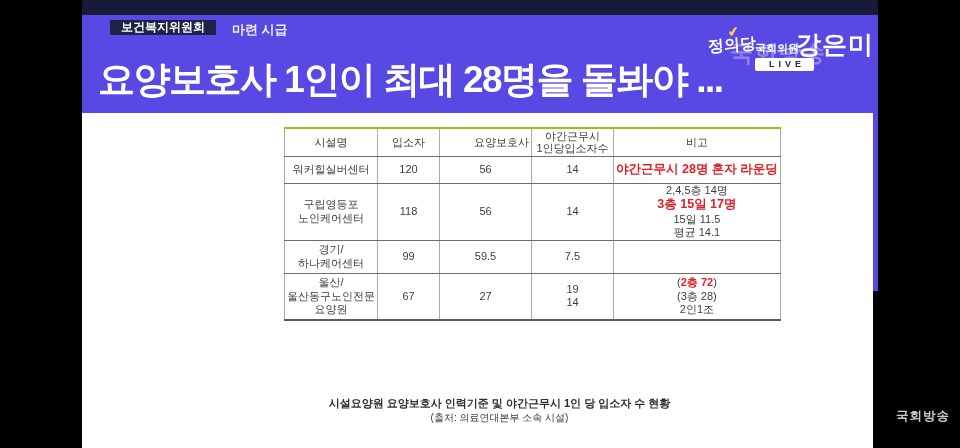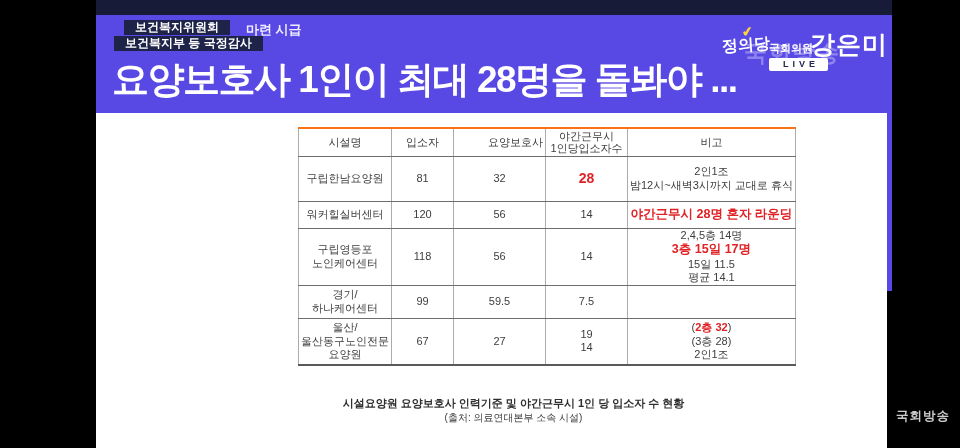--- a/index.html
+++ b/index.html
@@ -2,21 +2,21 @@
 <html><head>
 <meta charset="utf-8">
 <style>
   html,body{margin:0;padding:0;}
   body{
     width:960px;height:448px;position:relative;overflow:hidden;
     background:#000;
     font-family:"Liberation Sans", sans-serif;
   }
   
-  .stage{position:absolute;left:96px;top:0;width:663px;height:448px;background:#bef264;}
+  .stage{position:absolute;left:82px;top:0;width:663px;height:448px;background:#bef264;}
   .topbar{position:absolute;left:0;top:0;width:796px;height:15px;background:#171b38;}
   .banner{position:absolute;left:0;top:15px;width:796px;height:98px;background:#5848e4;}
   .edge-strip{position:absolute;left:791px;top:113px;width:5px;height:178px;background:#5848e4;}
 
   
   .badge{position:absolute;background:#1e2349;color:#fff;font-weight:bold;
          font-size:12px;line-height:15px;height:15px;padding:0 11px;white-space:nowrap;}
   .badge1{left:28px;top:5px;}
   .badge2{left:18px;top:21px;}
   .partial{position:absolute;left:150px;top:6px;color:#eef;font-weight:bold;font-size:13px;white-space:nowrap;}
@@ -40,21 +40,21 @@
 
   
   .content{position:absolute;left:0;top:113px;width:791px;height:335px;background:#fff;}
   table.grid{position:absolute;left:202px;top:14px;border-collapse:collapse;table-layout:fixed;}
   table.grid th,table.grid td{
     border-left:1px solid #ababab;border-right:1px solid #ababab;
     border-top:1px solid #6e6e6e;border-bottom:1px solid #6e6e6e;
     text-align:center;vertical-align:middle;padding:0 2px;
     font-size:11px;color:#3d3d3d;font-weight:normal;
   }
-  table.grid{border-top:2px solid #f97316;border-bottom:2px solid #5a5a5a;}
+  table.grid{border-top:2px solid #84cc16;border-bottom:2px solid #5a5a5a;}
   .line{line-height:13.5px;white-space:nowrap;}
   .red{color:#e02125;font-weight:bold;}
 
   .caption{position:absolute;left:202px;top:283px;width:431px;text-align:center;}
   .cap1{font-size:11px;font-weight:bold;color:#2e2e2e;line-height:14px;}
   .cap2{font-size:10px;color:#3a3a3a;line-height:14px;margin-top:1px;}
 
   .corner-wm{position:absolute;right:10px;top:408px;color:#cbcbcb;font-size:12.5px;
              font-weight:bold;letter-spacing:1px;}
 </style>
@@ -62,23 +62,20 @@
 <body>
 
 <div class="stage">
   <div class="topbar"></div>
 
   <div class="banner">
     <div class="badge badge1">
       <span>보건복지위원회</span>
     </div>
     <span class="partial">마련 시급</span>
-    <div class="badge badge2">
-      <span>보건복지부 등 국정감사</span>
-    </div>
     <div class="headline">요양보호사 1인이 최대 28명을 돌봐야 ...</div>
 
     <div class="logo">
       <span class="wm">국회방송</span>
       <span class="party">정의당</span>
       <span class="check">✔</span>
       <span class="role">국회의원</span>
       <span class="name">강은미</span>
       <div class="live">LIVE</div>
     </div>
@@ -100,38 +97,20 @@
             <th style="width: 77px; margin-top: 8px;">
               <div class="line" style="line-height: 12px;"><span>야간근무시</span></div>
               <div class="line" style="line-height: 12px;"><span>1인당입소자수</span></div>
             </th>
             <th style="width: 152px;">
               <div class="line" style="line-height: 12px;"><span>비고</span></div>
             </th>
           </tr>
         </thead>
         <tbody>
-          <tr style="height: 45px;">
-            <td>
-              <div class="line"><span>구립한남요양원</span></div>
-            </td>
-            <td>
-              <div class="line"><span>81</span></div>
-            </td>
-            <td>
-              <div class="line"><span>32</span></div>
-            </td>
-            <td>
-              <div class="line" style="line-height: 17px;"><span class="red" style="font-weight: bold; font-size: 14px;">28</span></div>
-            </td>
-            <td>
-              <div class="line"><span>2인1조</span></div>
-              <div class="line"><span>밤12시~새벽3시까지 교대로 휴식</span></div>
-            </td>
-          </tr>
           <tr style="height: 27px; padding-left: 44px;">
             <td>
               <div class="line"><span>워커힐실버센터</span></div>
             </td>
             <td>
               <div class="line"><span>120</span></div>
             </td>
             <td>
               <div class="line"><span>56</span></div>
             </td>
@@ -189,21 +168,21 @@
               <div class="line"><span>67</span></div>
             </td>
             <td>
               <div class="line"><span>27</span></div>
             </td>
             <td>
               <div class="line"><span>19</span></div>
               <div class="line"><span>14</span></div>
             </td>
             <td>
-              <div class="line"><span>(</span><span class="red" style="font-weight: bold;">2층 32</span><span>)</span></div>
+              <div class="line"><span>(</span><span class="red" style="font-weight: bold;">2층 72</span><span>)</span></div>
               <div class="line"><span>(3층 28)</span></div>
               <div class="line"><span>2인1조</span></div>
             </td>
           </tr>
         </tbody>
       </table>
     <div class="caption">
       <div class="cap1">시설요양원 요양보호사 인력기준 및 야간근무시 1인 당 입소자 수 현황</div>
       <div class="cap2">(출처: 의료연대본부 소속 시설)</div>
     </div>

